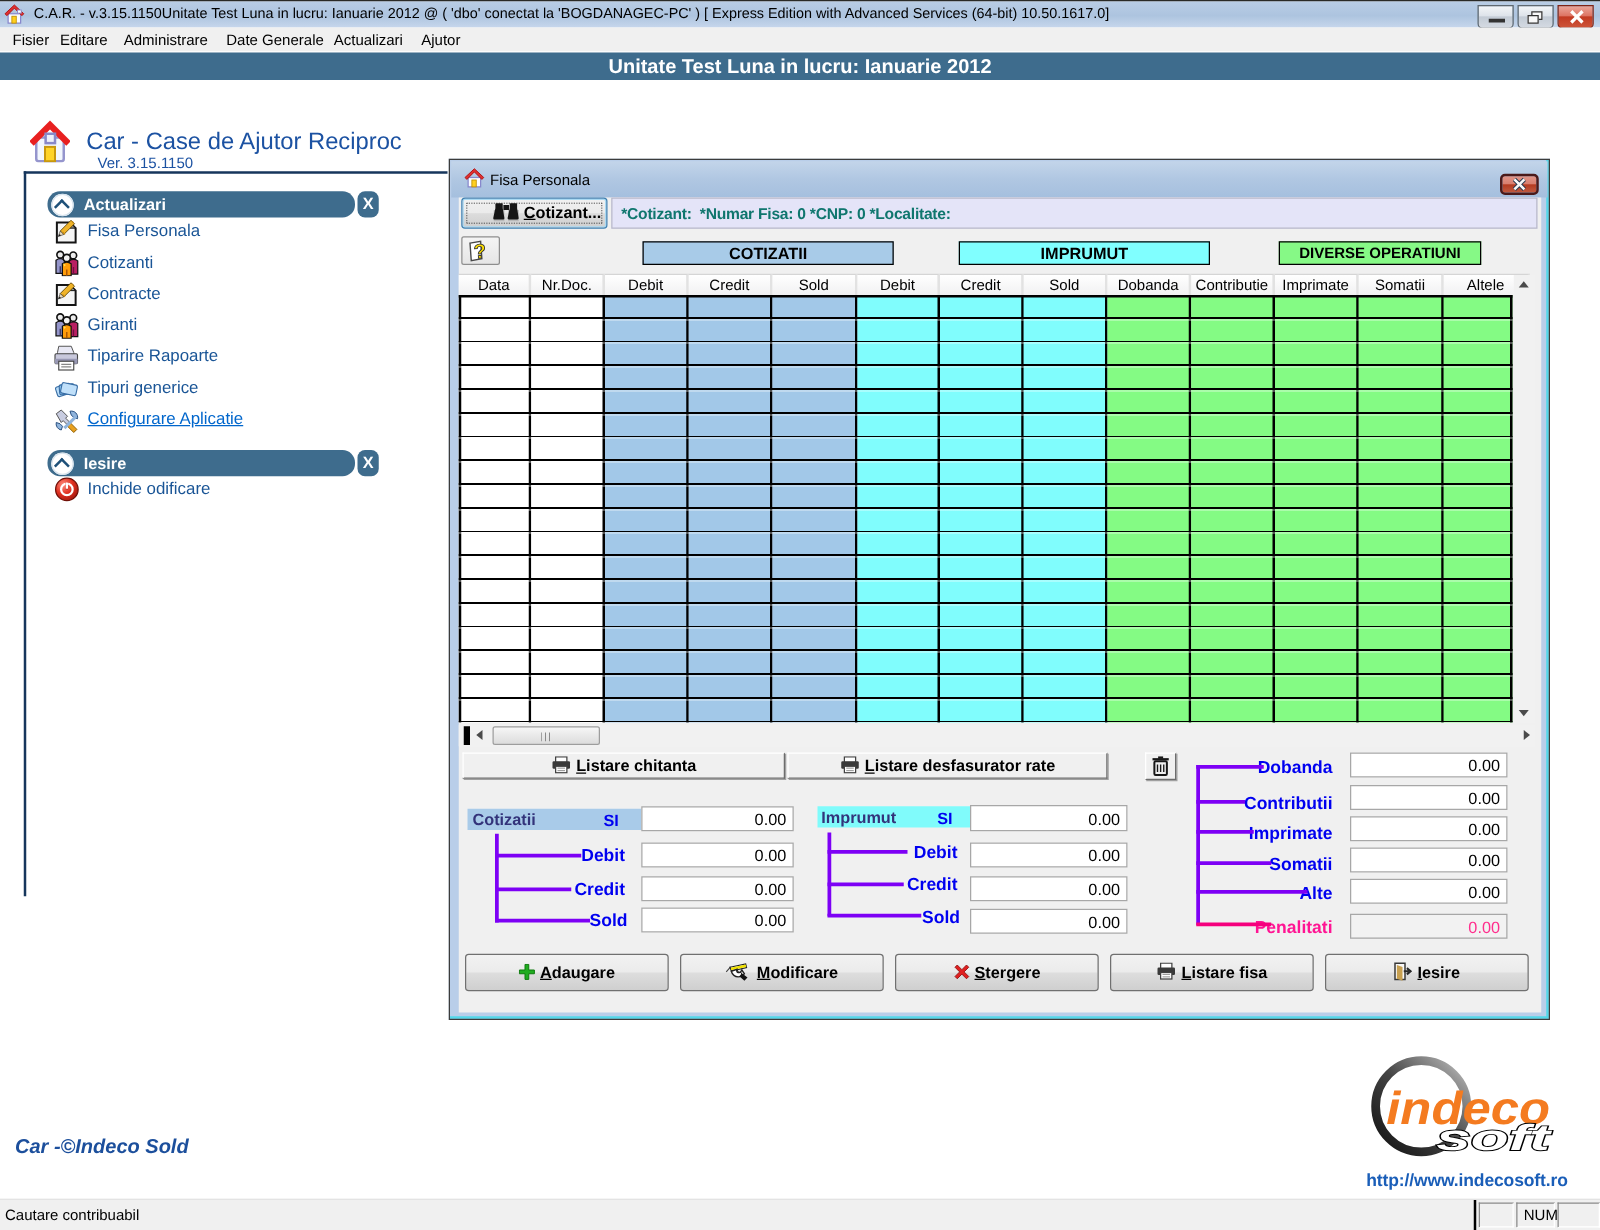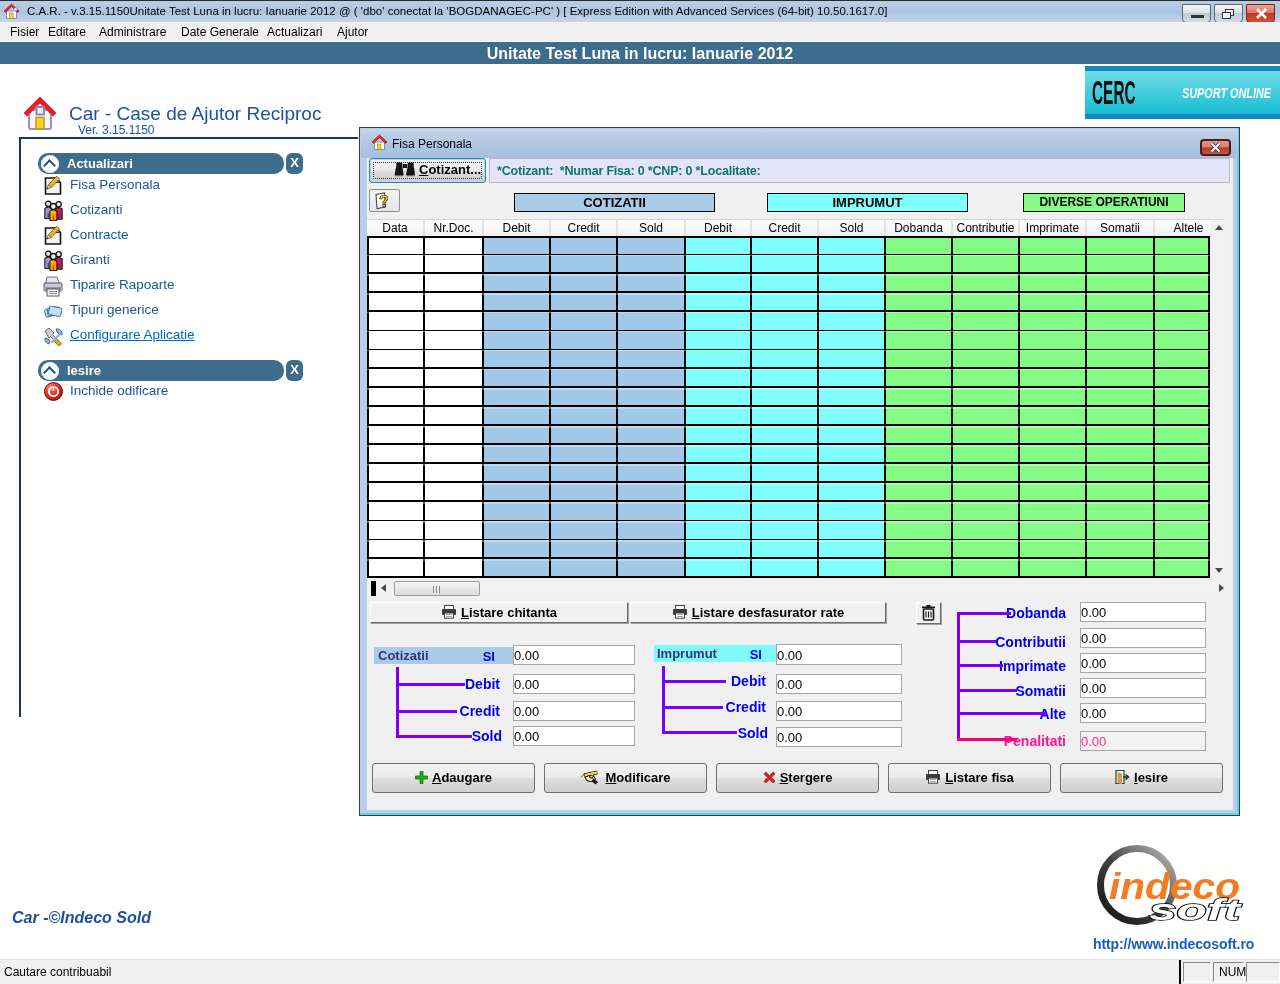--- a/index.html
+++ b/index.html
@@ -56,21 +56,21 @@
   #wtitle { position:absolute; left:1px; top:1px; width:877px; height:29px;
     background:linear-gradient(180deg,#c3d5ea 0%,#b0c7e2 50%,#a5bfde 100%); }
   #wtitle .wt { position:absolute; left:31px; top:8px; font-size:12px; color:#000; }
   #wclose { position:absolute; left:840px; top:11px; width:31px; height:17px; border-radius:4px;
     border:2px solid #4b1a1a; background:linear-gradient(180deg,#e2968a 0%,#d87e6e 48%,#b43a20 52%,#c05a40 100%);
     color:#fff; }
   #wcontent { position:absolute; left:7px; top:30px; width:866px; height:652px; background:#f0f0f0; }
 
   
   .fld { position:absolute; background:#fff; border:1px solid #a7a7a7;
-    font-size:13px; color:#000; padding-right:5px; }
+    font-size:13px; color:#000; text-align:right; padding-right:5px; }
   .blab { position:absolute; font-weight:bold; font-size:14px; color:#0000f0; white-space:nowrap; }
 
   
   .btn95 { position:absolute; background:#f0f0f0; border-top:1px solid #fff; border-left:1px solid #fff;
     border-right:1px solid #6d6d6d; border-bottom:1px solid #6d6d6d; box-shadow:1px 1px 0 #a0a0a0;
     font-size:13px; font-weight:bold; color:#000; text-align:center; }
 
   
   .btn7 { position:absolute; border:1px solid #707070; border-radius:3px;
     background:linear-gradient(180deg,#f2f2f2 0%,#ebebeb 48%,#dddddd 52%,#cfcfcf 100%);
@@ -140,26 +140,20 @@
     <span class="mitem" style="left:10px">Fisier</span>
     <span class="mitem" style="left:48px">Editare</span>
     <span class="mitem" style="left:99px">Administrare</span>
     <span class="mitem" style="left:181px">Date Generale</span>
     <span class="mitem" style="left:267px">Actualizari</span>
     <span class="mitem" style="left:337px">Ajutor</span>
   </div>
   <div id="banner" class="abs">
       <span>Unitate Test Luna in lucru: Ianuarie 2012</span>
     </div>
-  <div id="cerc" class="abs">
-    <svg width="195" height="43" viewBox="0 0 195 43" style="position:absolute;left:0;top:0">
-      <text x="7" y="33" font-family="Liberation Sans" font-weight="bold" font-size="34" fill="#101010" transform="scale(0.78,1)" textLength="56" lengthAdjust="spacingAndGlyphs" style="transform-origin:7px 33px">CERC</text>
-      <text x="97" y="27" font-family="Liberation Sans" font-weight="bold" font-style="italic" font-size="14.5" fill="#ffffff" textLength="89" lengthAdjust="spacingAndGlyphs">SUPORT ONLINE</text>
-    </svg>
-  </div>
   <svg class="abs" style="left:1093px;top:840px" width="150" height="92" viewBox="0 0 150 92">
     <defs>
       <linearGradient id="ring" x1="0" y1="1" x2="1" y2="0">
         <stop offset="0" stop-color="#111"></stop>
           <stop offset="0.5" stop-color="#444"></stop>
           <stop offset="0.85" stop-color="#999"></stop>
           <stop offset="1" stop-color="#ccc"></stop>
       </linearGradient>
     </defs>
     <circle cx="44" cy="45" r="36.5" fill="#fff" stroke="url(#ring)" stroke-width="7"></circle>

